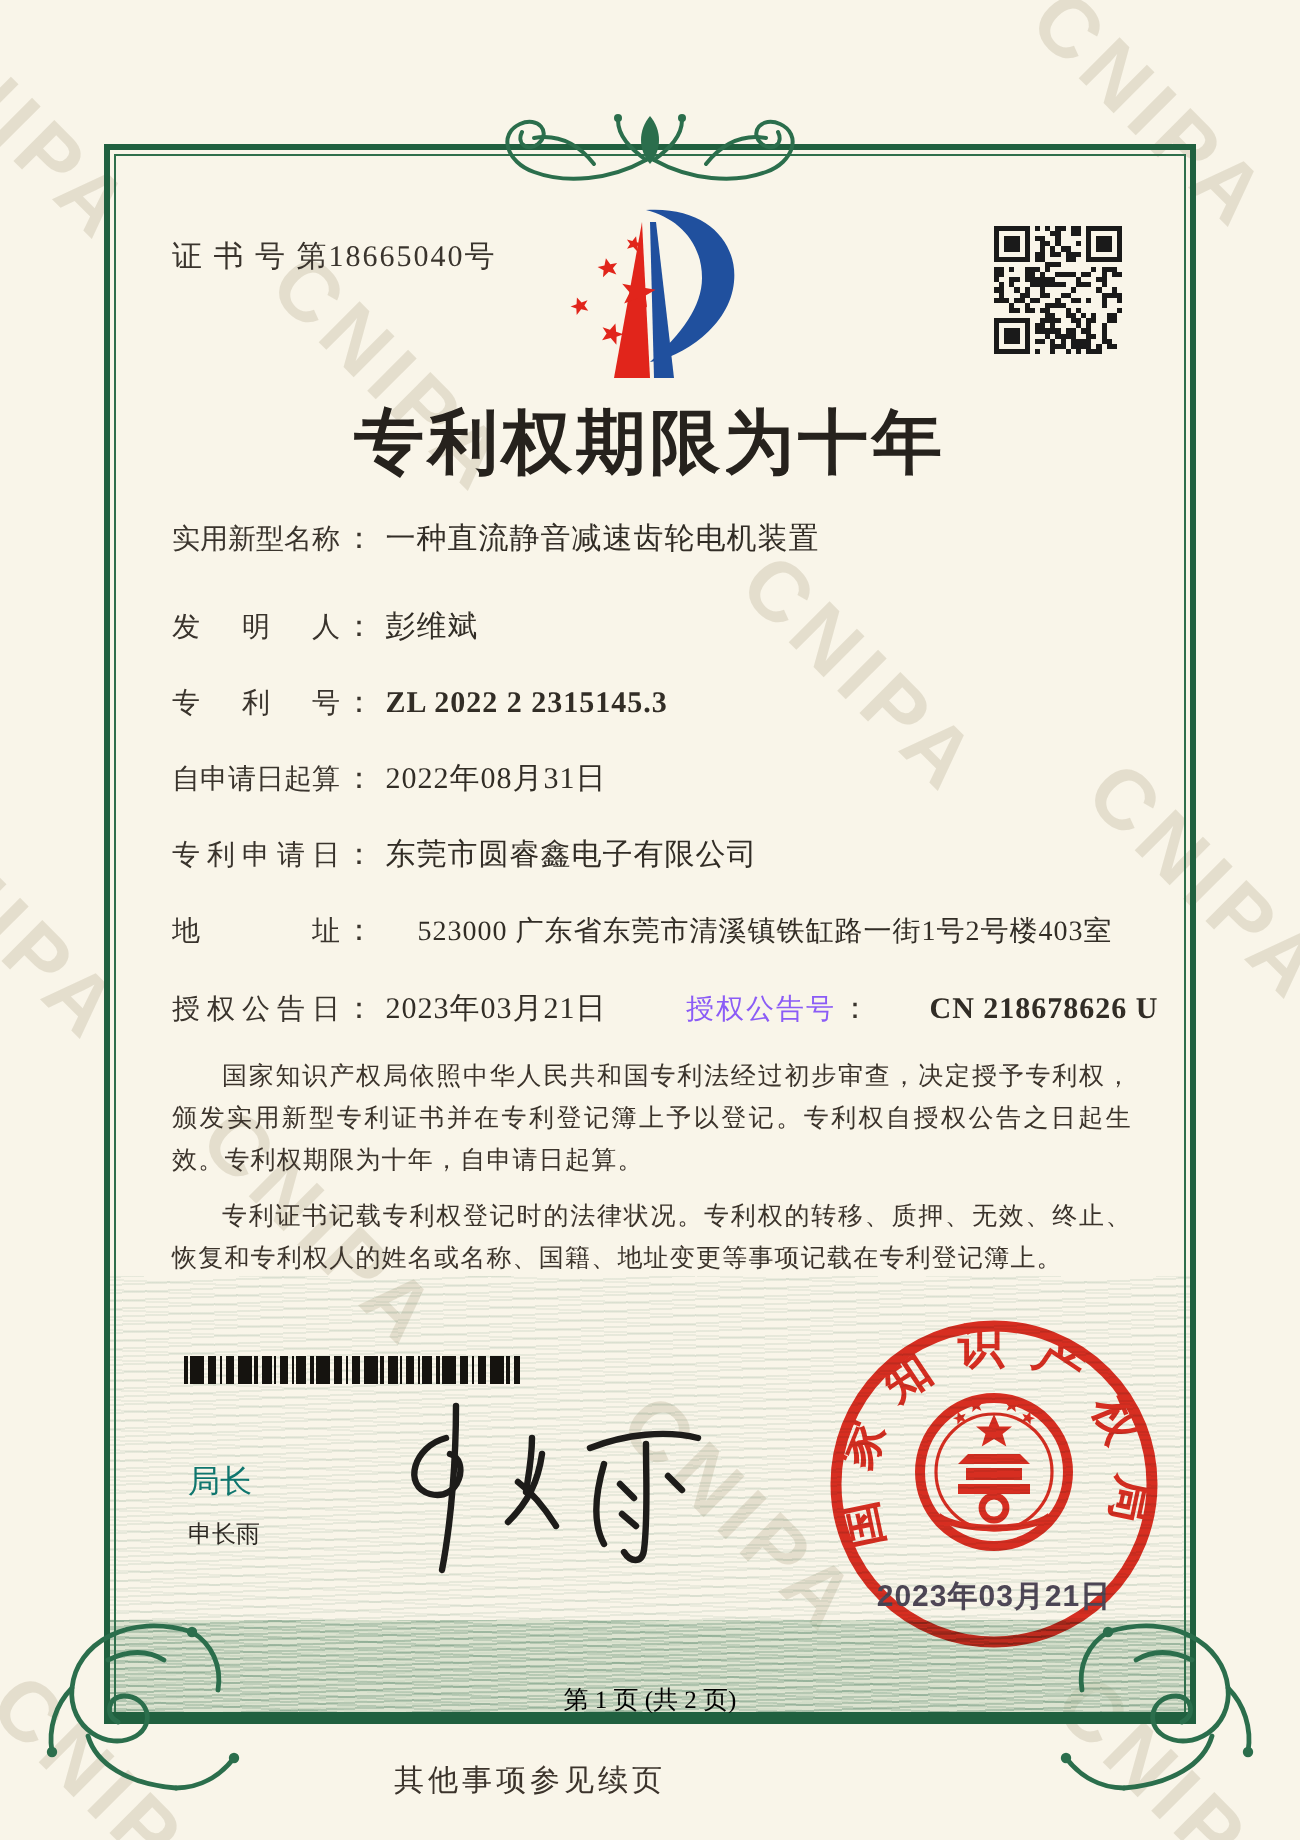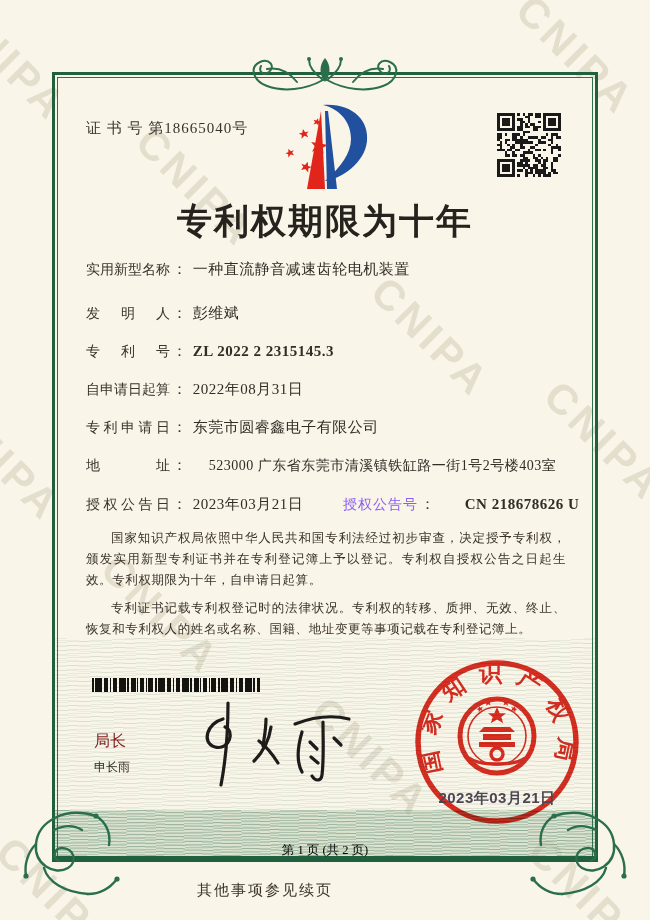--- a/index.html
+++ b/index.html
@@ -70,21 +70,21 @@
   .legal p{margin:0 0 7px 0;text-indent:2em;}
 
   .barcode{
     position:absolute;z-index:3;left:92px;top:678px;width:168px;height:14px;
     background-image:
       repeating-linear-gradient(90deg,#15130f 0 1px,rgba(0,0,0,0) 1px 3px),
       repeating-linear-gradient(90deg,rgba(0,0,0,0) 0 4px,#15130f 4px 6px,rgba(0,0,0,0) 6px 9px),
       repeating-linear-gradient(90deg,#15130f 0 2px,rgba(0,0,0,0) 2px 7px);
   }
 
-  .signer-title{position:absolute;z-index:3;left:94px;top:731px;font-size:16px;font-family:"Liberation Sans","DejaVu Sans",sans-serif;color:#7f1d1d;}
+  .signer-title{position:absolute;z-index:3;left:94px;top:731px;font-size:16px;font-family:"Liberation Sans","DejaVu Sans",sans-serif;color:#0f766e;}
   .signer-name{position:absolute;z-index:3;left:94px;top:759px;font-size:12px;font-family:"Liberation Sans","DejaVu Sans",sans-serif;color:#2e2a24;}
   .signature{position:absolute;z-index:3;left:185px;top:697px;}
 
   .seal{position:absolute;z-index:4;left:413px;top:658px;width:168px;height:168px;opacity:0.95;mix-blend-mode:multiply;}
 
   .page-num{position:absolute;z-index:3;left:0;top:842px;width:650px;text-align:center;font-size:12.5px;color:#000000;}
   .foot-note{position:absolute;z-index:3;left:0;top:881px;width:530px;text-align:center;font-size:15px;letter-spacing:2px;color:#3b332b;}
 </style>
 </head>
 <body>

